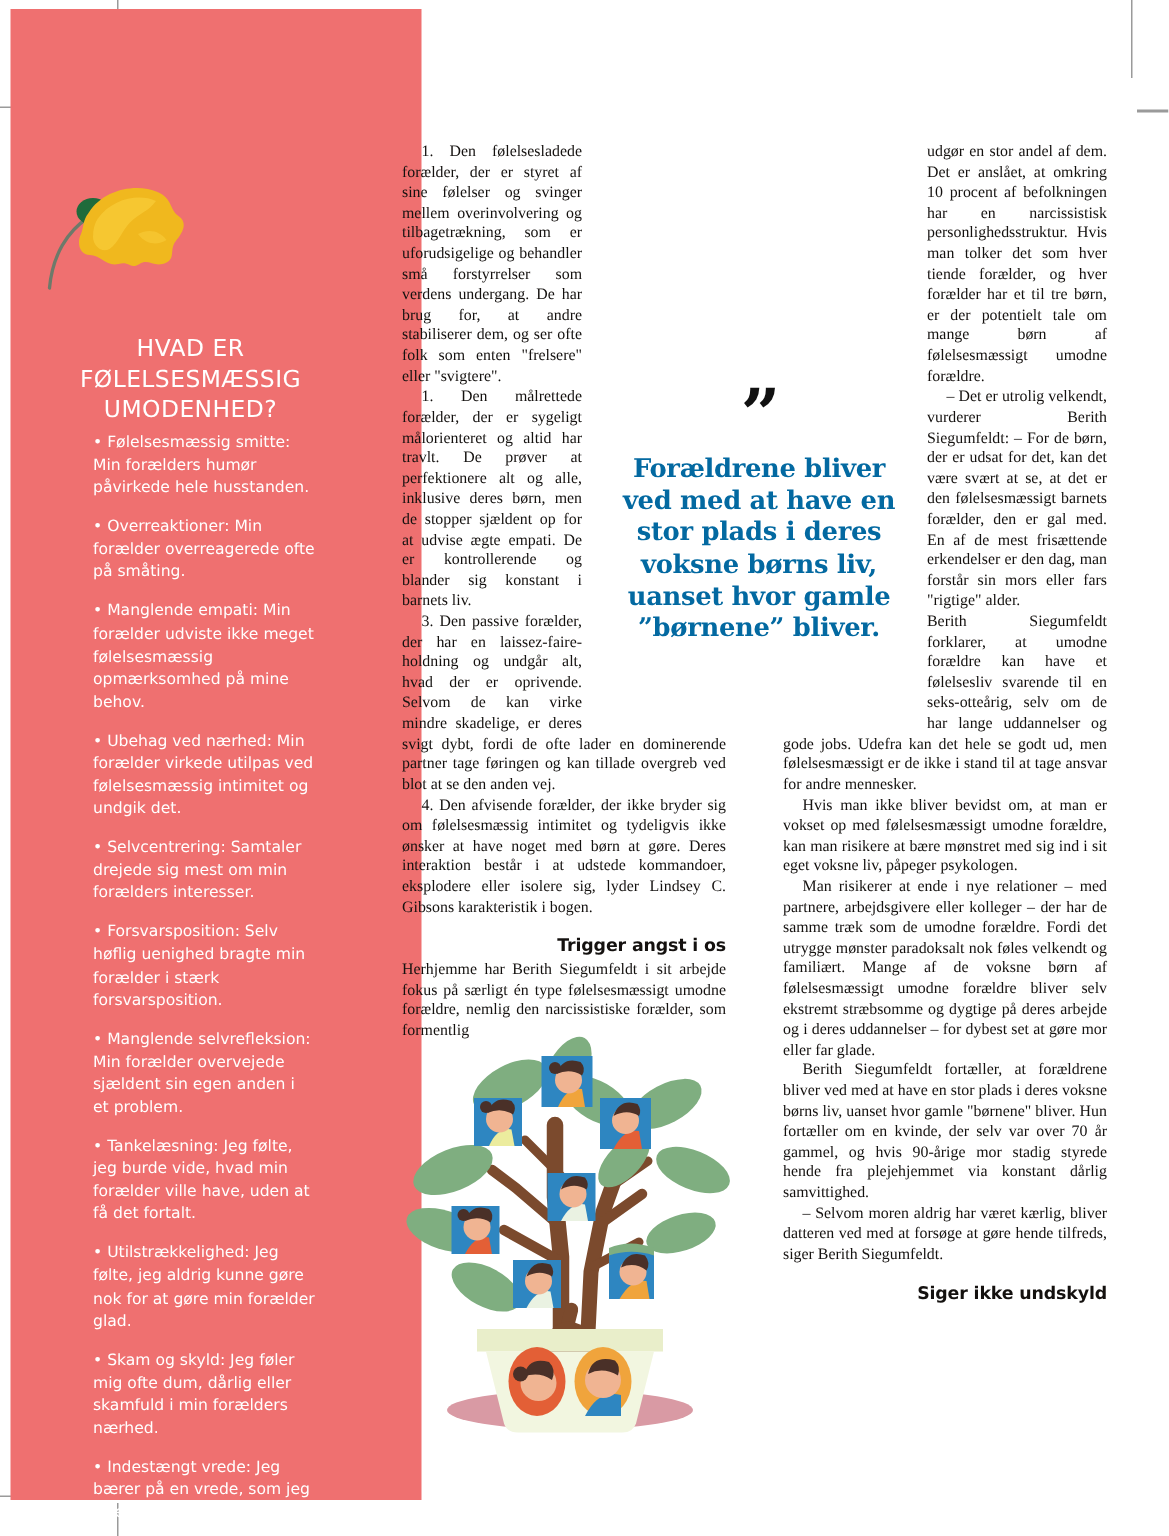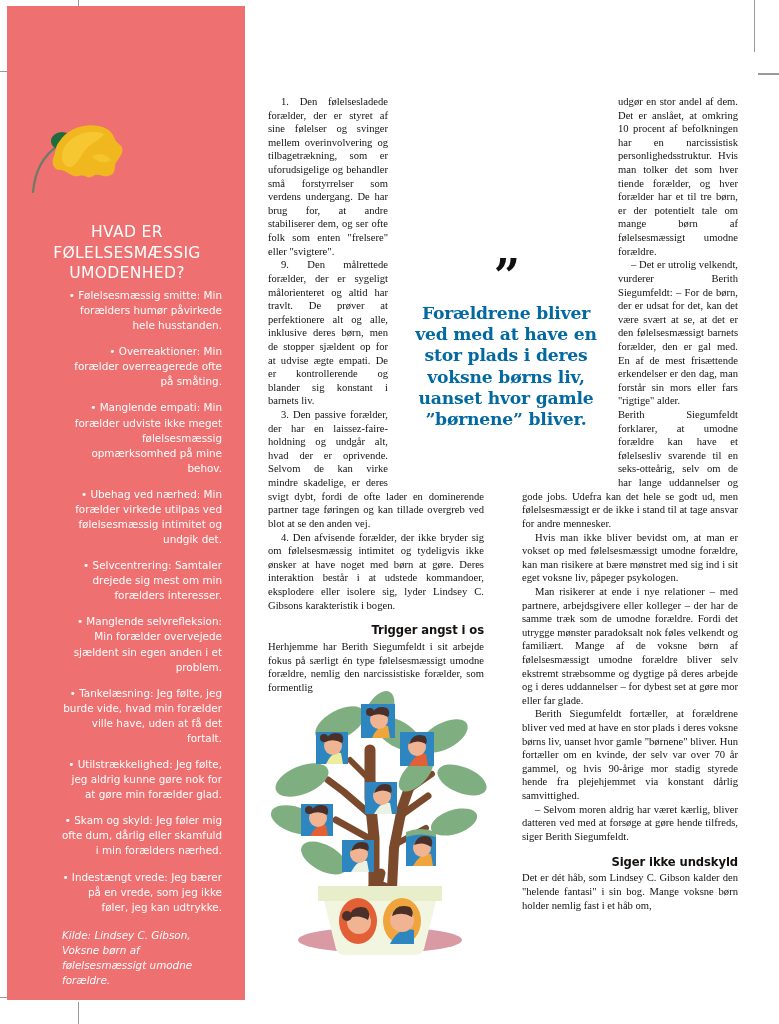--- a/index.html
+++ b/index.html
@@ -10,32 +10,33 @@
 
   
   .crop{position:absolute;background:#9a9a9a;}
 
   
   #sidebar{
     position:absolute;left:7px;top:6px;width:238px;height:994px;
     background:#ef7070;
     font-family:"DejaVu Sans","Liberation Sans",sans-serif;
     color:#ffffff;
+    padding-left:36px;
   }
   #leaf{position:absolute;left:22px;top:112px;width:110px;height:80px;}
   #sidebar-heading{
     position:absolute;left:24px;top:216px;width:192px;
     text-align:center;font-size:15.6px;line-height:1.33;
     font-weight:400;letter-spacing:.3px;color:#fff;
   }
   #bullets{
     position:absolute;left:55px;top:282px;width:160px;
     font-size:10.4px;line-height:1.45;
   }
-  #bullets .bl{margin:0 0 11px 0;text-align:right;}
+  #bullets .bl{margin:0 12px 11px 0;}
   #bullets .src{font-style:italic;margin-top:13px;}
 
   
   .col{
     position:absolute;top:95px;width:216px;
     font-size:10.6px;line-height:1.285;
     text-align:justify;color:#14110f;
     hyphens:manual;
   }
   #col-mid{left:268px;}
@@ -96,55 +97,55 @@
   </svg>
 
   <div id="sidebar-heading">HVAD ER FØLELSESMÆSSIG UMODENHED?</div>
 
   <div id="bullets">
     <p class="bl">• Følelsesmæssig smitte: Min forælders humør påvirkede hele husstanden.</p>
     <p class="bl">• Overreaktioner: Min forælder overreagerede ofte på småting.</p>
     <p class="bl">• Manglende empati: Min forælder udviste ikke meget følelsesmæssig opmærksomhed på mine behov.</p>
     <p class="bl">• Ubehag ved nærhed: Min forælder virkede utilpas ved følelsesmæssig intimitet og undgik det.</p>
     <p class="bl">• Selvcentrering: Samtaler drejede sig mest om min forælders interesser.</p>
+    <p class="bl">• Forsvarsposition: Selv høflig uenighed bragte min forælder i stærk forsvarsposition.</p>
     <p class="bl">• Manglende selvrefleksion: Min forælder overvejede sjældent sin egen anden i et problem.</p>
     <p class="bl">• Tankelæsning: Jeg følte, jeg burde vide, hvad min forælder ville have, uden at få det fortalt.</p>
     <p class="bl">• Utilstrækkelighed: Jeg følte, jeg aldrig kunne gøre nok for at gøre min forælder glad.</p>
     <p class="bl">• Skam og skyld: Jeg føler mig ofte dum, dårlig eller skamfuld i min forælders nærhed.</p>
     <p class="bl">• Indestængt vrede: Jeg bærer på en vrede, som jeg ikke føler, jeg kan udtrykke.</p>
     <p class="src">Kilde: Lindsey C. Gibson, Voksne børn af følelsesmæssigt umodne forældre.</p>
   </div>
 </div>
 
 <div class="col" id="col-mid">
 
   <div class="cut cut-r" style="height:232px;margin-top:150px;"></div>
 
   <p>1. Den følelsesladede forælder, der er styret af sine følelser og svinger mellem overinvolvering og tilbagetrækning, som er uforudsigelige og behandler små forstyrrelser som verdens undergang. De har brug for, at andre stabiliserer dem, og ser ofte folk som enten "frelsere" eller "svigtere".</p>
-  <p>9. Den målrettede forælder, der er sygeligt målorienteret og altid har travlt. De prøver at perfektionere alt og alle, inklusive deres børn, men de stopper sjældent op for at udvise ægte empati. De er kontrollerende og blander sig konstant i barnets liv.</p>
+  <p>1. Den målrettede forælder, der er sygeligt målorienteret og altid har travlt. De prøver at perfektionere alt og alle, inklusive deres børn, men de stopper sjældent op for at udvise ægte empati. De er kontrollerende og blander sig konstant i barnets liv.</p>
   <p>3. Den passive forælder, der har en laissez-faire-holdning og undgår alt, hvad der er oprivende. Selvom de kan virke mindre skadelige, er deres svigt dybt, fordi de ofte lader en dominerende partner tage føringen og kan tillade overgreb ved blot at se den anden vej.</p>
   <p>4. Den afvisende forælder, der ikke bryder sig om følelsesmæssig intimitet og tydeligvis ikke ønsker at have noget med børn at gøre. Deres interaktion består i at udstede kommandoer, eksplodere eller isolere sig, lyder Lindsey C. Gibsons karakteristik i bogen.</p>
 
   <h3>Trigger angst i os</h3>
   <p class="noind">Herhjemme har Berith Siegumfeldt i sit arbejde fokus på særligt én type følelsesmæssigt umodne forældre, nemlig den narcissistiske forælder, som formentlig</p>
 </div>
 
 <div class="col" id="col-right">
   <div class="cut cut-l" style="height:232px;margin-top:150px;"></div>
 
   <p class="noind">udgør en stor andel af dem. Det er anslået, at omkring 10 procent af befolkningen har en narcissistisk personlighedsstruktur. Hvis man tolker det som hver tiende forælder, og hver forælder har et til tre børn, er der potentielt tale om mange børn af følelsesmæssigt umodne forældre.</p>
   <p>– Det er utrolig velkendt, vurderer Berith Siegumfeldt: – For de børn, der er udsat for det, kan det være svært at se, at det er den følelsesmæssigt barnets forælder, den er gal med. En af de mest frisættende erkendelser er den dag, man forstår sin mors eller fars "rigtige" alder.</p>
   <p class="noind">Berith Siegumfeldt forklarer, at umodne forældre kan have et følelsesliv svarende til en seks-otteårig, selv om de har lange uddannelser og gode jobs. Udefra kan det hele se godt ud, men følelsesmæssigt er de ikke i stand til at tage ansvar for andre mennesker.</p>
   <p>Hvis man ikke bliver bevidst om, at man er vokset op med følelsesmæssigt umodne forældre, kan man risikere at bære mønstret med sig ind i sit eget voksne liv, påpeger psykologen.</p>
   <p>Man risikerer at ende i nye relationer – med partnere, arbejdsgivere eller kolleger – der har de samme træk som de umodne forældre. Fordi det utrygge mønster paradoksalt nok føles velkendt og familiært. Mange af de voksne børn af følelsesmæssigt umodne forældre bliver selv ekstremt stræbsomme og dygtige på deres arbejde og i deres uddannelser – for dybest set at gøre mor eller far glade.</p>
   <p>Berith Siegumfeldt fortæller, at forældrene bliver ved med at have en stor plads i deres voksne børns liv, uanset hvor gamle "børnene" bliver. Hun fortæller om en kvinde, der selv var over 70 år gammel, og hvis 90-årige mor stadig styrede hende fra plejehjemmet via konstant dårlig samvittighed.</p>
   <p>– Selvom moren aldrig har været kærlig, bliver datteren ved med at forsøge at gøre hende tilfreds, siger Berith Siegumfeldt.</p>
 
   <h3>Siger ikke undskyld</h3>
-  <p class="noind">Det er dét håb, som Lindsey C. Gibson kalder den "helende fantasi" i sin bog. Mange voksne børn holder nemlig fast i et håb om,</p>
 </div>
 
 <div id="pullquote">
   <div id="pq-mark">”</div>
   <div id="pq-text">Forældrene bliver ved med at have en stor plads i deres voksne børns liv, uanset hvor gamle ”børnene” bliver.</div>
 </div>
 
 <svg id="illustration" viewBox="0 0 228 272">
 
   <g fill="none" stroke="#7b4a2d" stroke-linecap="round">

